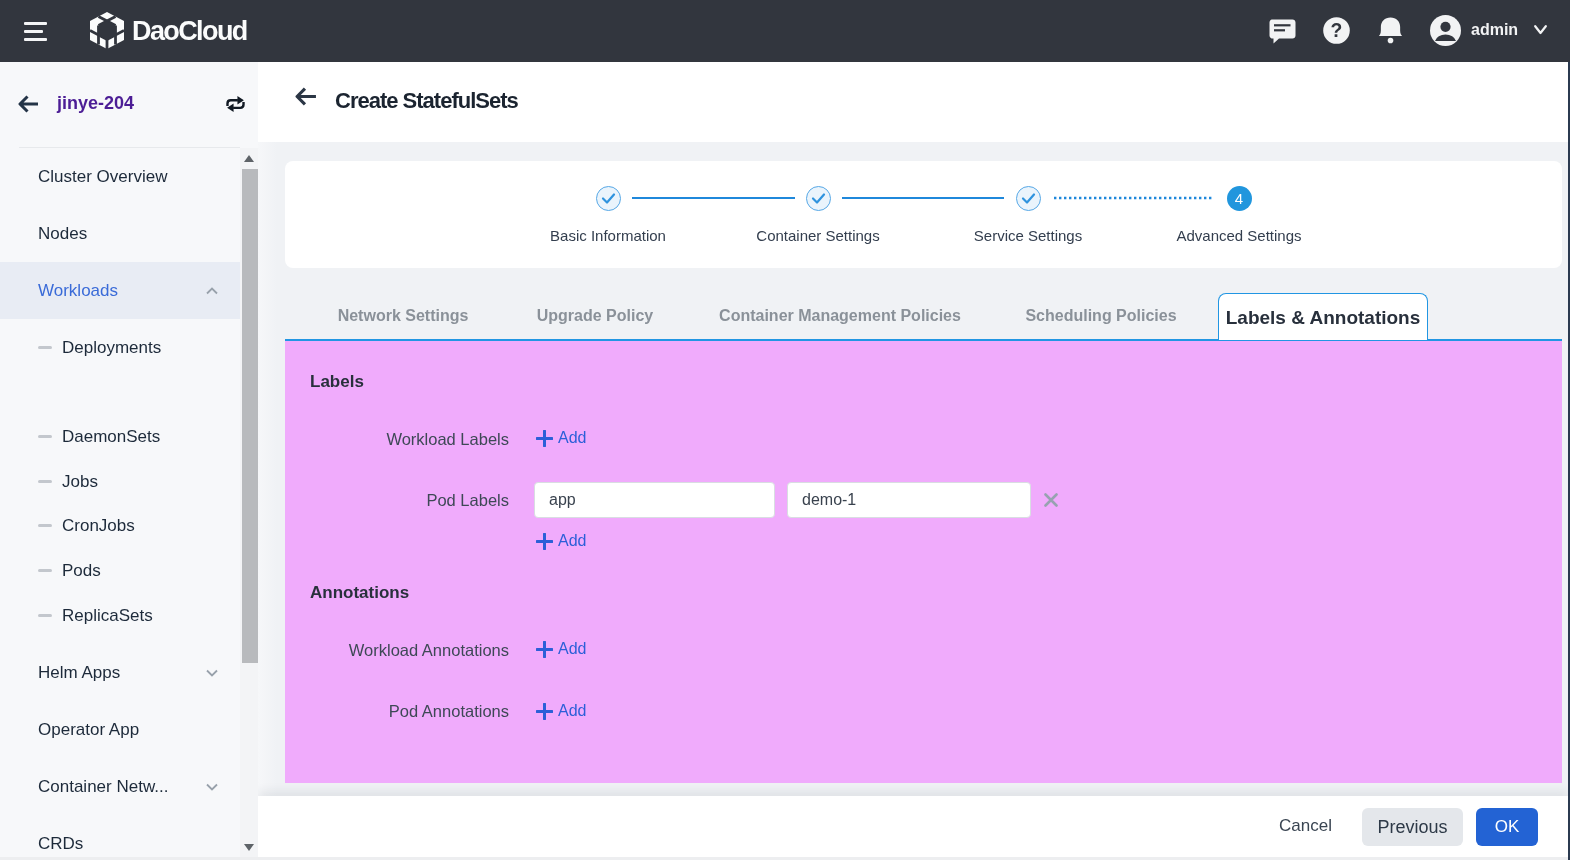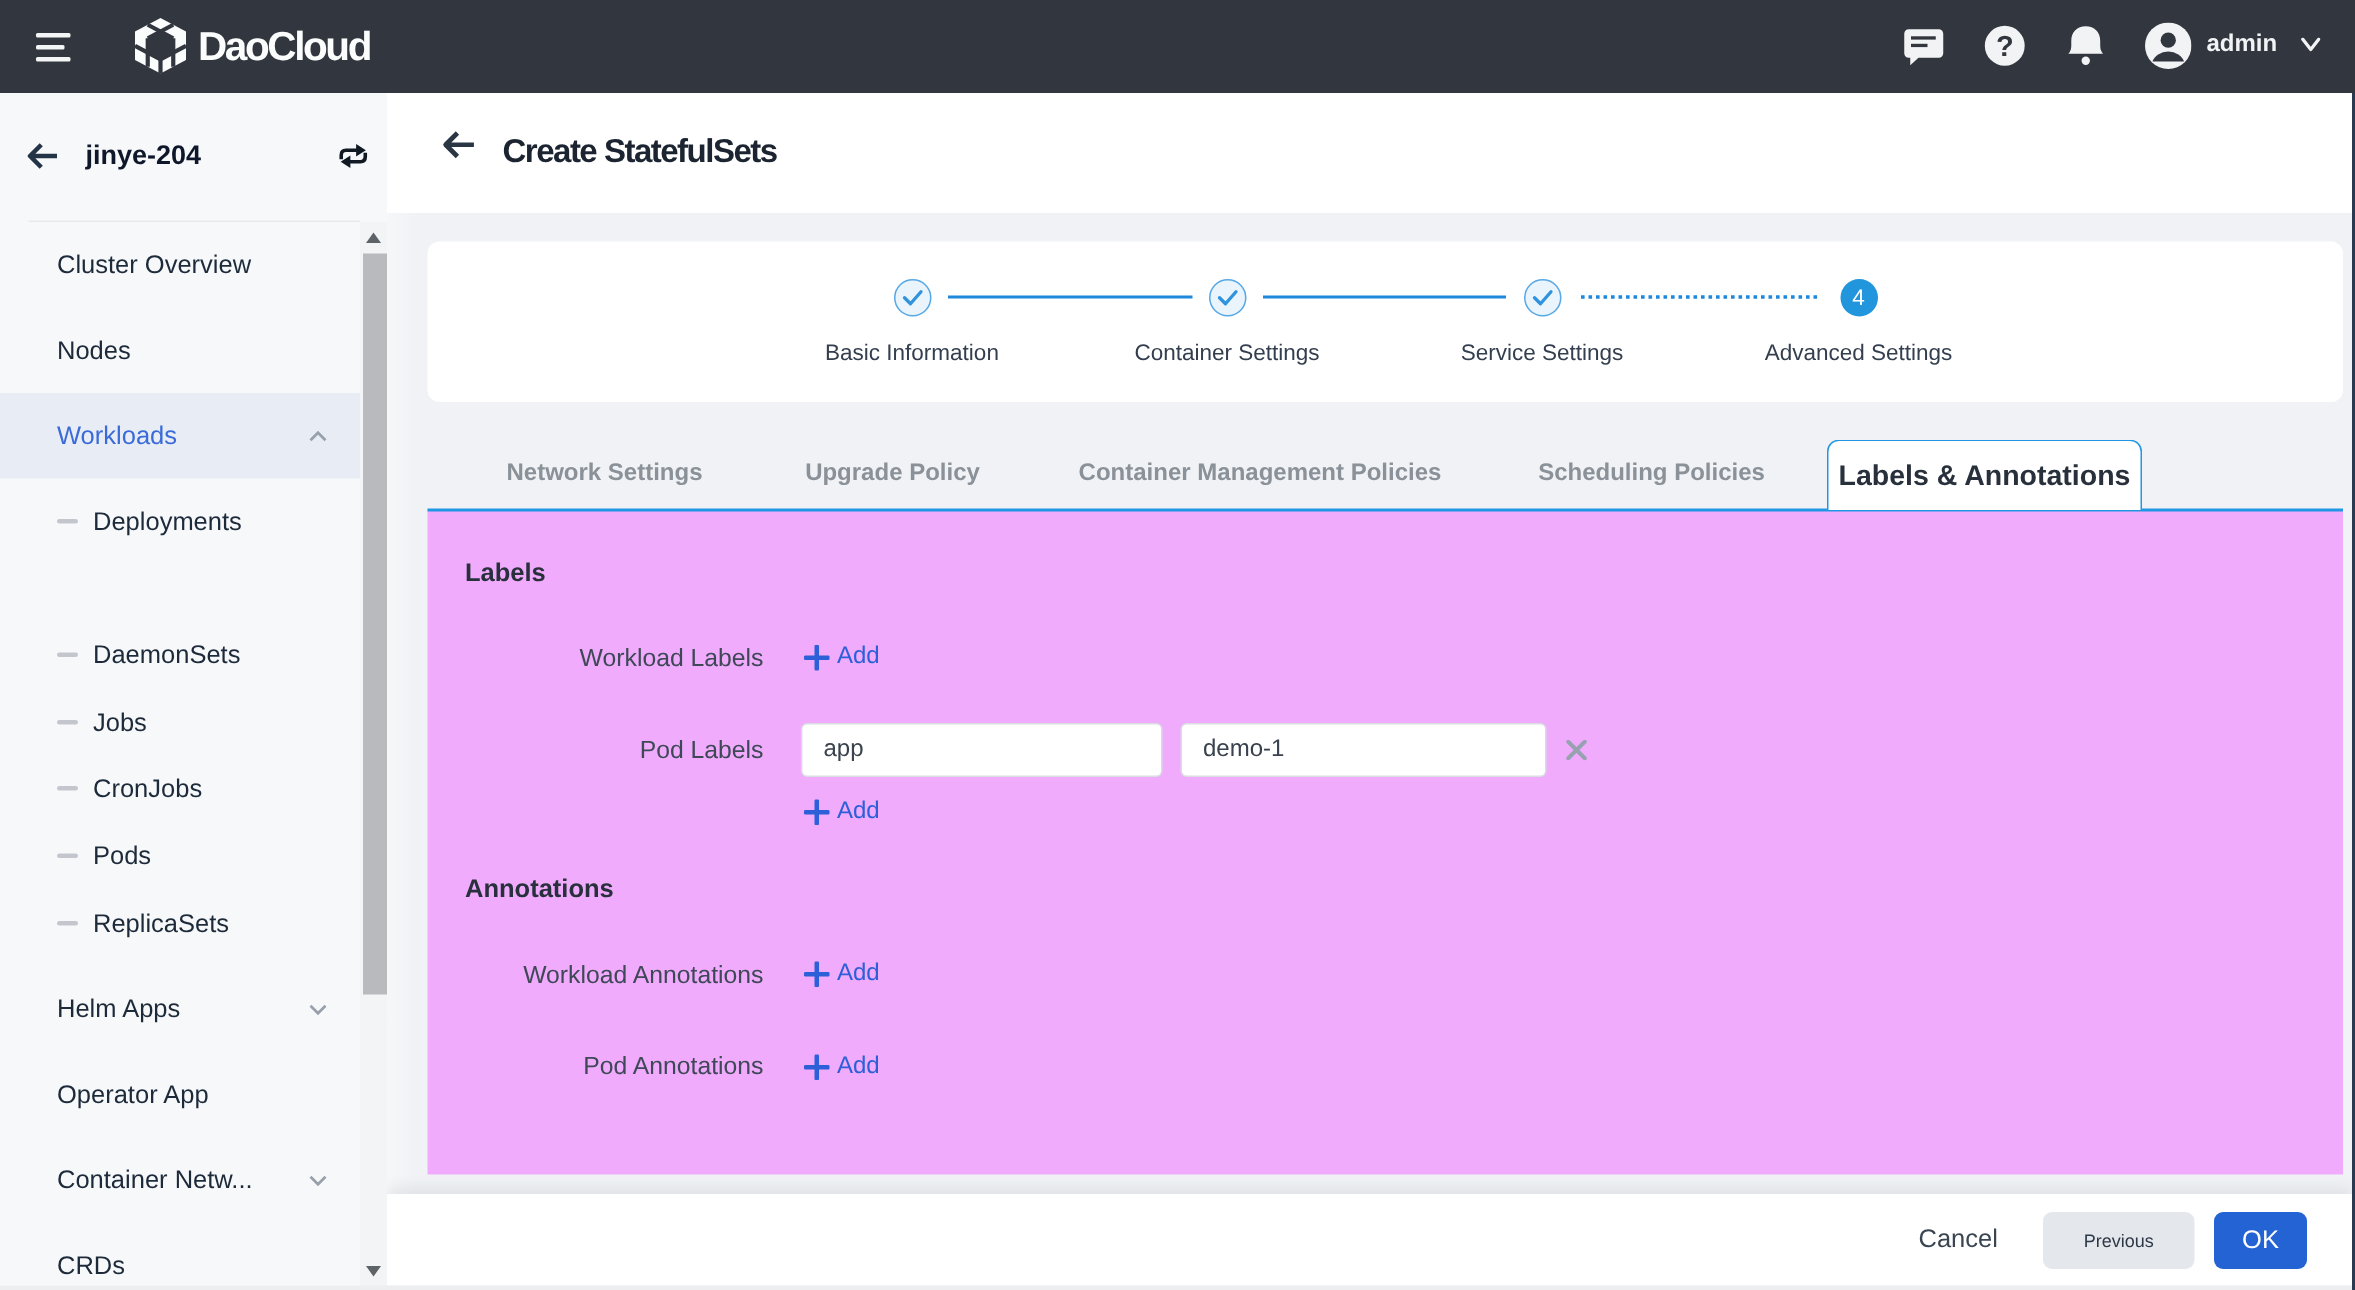--- a/index.html
+++ b/index.html
@@ -9,21 +9,21 @@
 #topbar { position:absolute; left:0; top:0; width:1570px; height:62px; background:#32363E; z-index:30; }
 #hamburger div { position:absolute; height:3px; background:#F4F5F6; border-radius:1px; }
 #logotext { position:absolute; left:132px; top:16px; color:#FBFCFC; font-size:27px; font-weight:700; letter-spacing:-1.6px; }
 .topicon { position:absolute; top:0; }
 #admintext { position:absolute; left:1471px; top:21px; color:#F2F3F4; font-size:16px; font-weight:600; }
 
 
 #sidebar { position:absolute; left:0; top:62px; width:258px; height:798px; background:#F7F8FA; z-index:20; }
 #clusterrow { position:absolute; left:0; top:0; width:240px; height:86px; }
 #clusterline { position:absolute; left:19px; top:85px; width:221px; height:1px; background:#E7E9EC; }
-#clustername { position:absolute; left:57px; top:31px; font-size:18px; font-weight:600; color:#0f172a; }
+#clustername { position:absolute; left:57px; top:31px; font-size:18px; font-weight:600; color:#4c1d95; }
 .menu-item { position:absolute; left:0; width:240px; height:57px; line-height:57px; font-size:17px; color:#1D2A3A; }
 .menu-item .txt { margin-left:38px; }
 .sub-item { position:absolute; left:0; width:240px; height:45px; line-height:45px; font-size:17px; color:#1D2A3A; }
 .sub-item .dash { position:absolute; left:38px; top:21px; width:14px; height:3px; background:#C3C7CD; border-radius:2px; }
 .sub-item .txt { margin-left:62px; }
 .blue { color:#3A6BD8 !important; }
 #wl-active { position:absolute; left:0; top:200px; width:240px; height:57px; background:#E8ECF4; }
 .chev { position:absolute; right:22px; width:12px; height:12px; }
 
 
@@ -53,21 +53,21 @@
 #content { position:absolute; left:27px; top:278px; width:1277px; height:443px; background:#f0abfc; }
 .h2 { position:absolute; left:25px; font-size:17px; font-weight:600; color:#28303C; }
 .flabel { position:absolute; width:224px; text-align:right; font-size:16.5px; color:#3E4856; white-space:nowrap; }
 .addlink { position:absolute; font-size:16px; color:#2C5FD8; }
 .plus { position:absolute; width:17px; height:17px; }
 .input { position:absolute; height:36px; background:#fff; border:1px solid #D9DDE2; border-radius:4px; font-size:16px; color:#39424E; line-height:34px; padding-left:14px; }
 
 
 #footer { position:absolute; left:0; top:734px; width:1310px; height:61px; background:#fff; box-shadow:0 -5px 9px rgba(40,50,60,0.08); }
 #cancel { position:absolute; left:1021px; top:20px; font-size:17px; color:#3A4552; }
-#prevbtn { position:absolute; left:1104px; top:12px; width:101px; height:38px; background:#E4E7EB; border-radius:6px; text-align:center; line-height:38px; font-size:12px; color:#2D3947; }
+#prevbtn { position:absolute; left:1104px; top:12px; width:101px; height:38px; background:#E4E7EB; border-radius:6px; text-align:center; line-height:38px; font-size:18px; color:#2D3947; }
 #okbtn { position:absolute; left:1218px; top:12px; width:62px; height:38px; background:#2363D4; border-radius:6px; text-align:center; line-height:38px; font-size:17px; color:#fff; }
 
 #rightedge { position:absolute; left:1568px; top:62px; width:2px; height:798px; background:#2B3A50; z-index:40; }
 #bottomstrip { position:absolute; left:0; top:857px; width:1570px; height:3px; background:#EDEEF0; z-index:35; }
 </style>
 </head>
 <body>
 
 <div id="topbar">
   <div id="hamburger">

